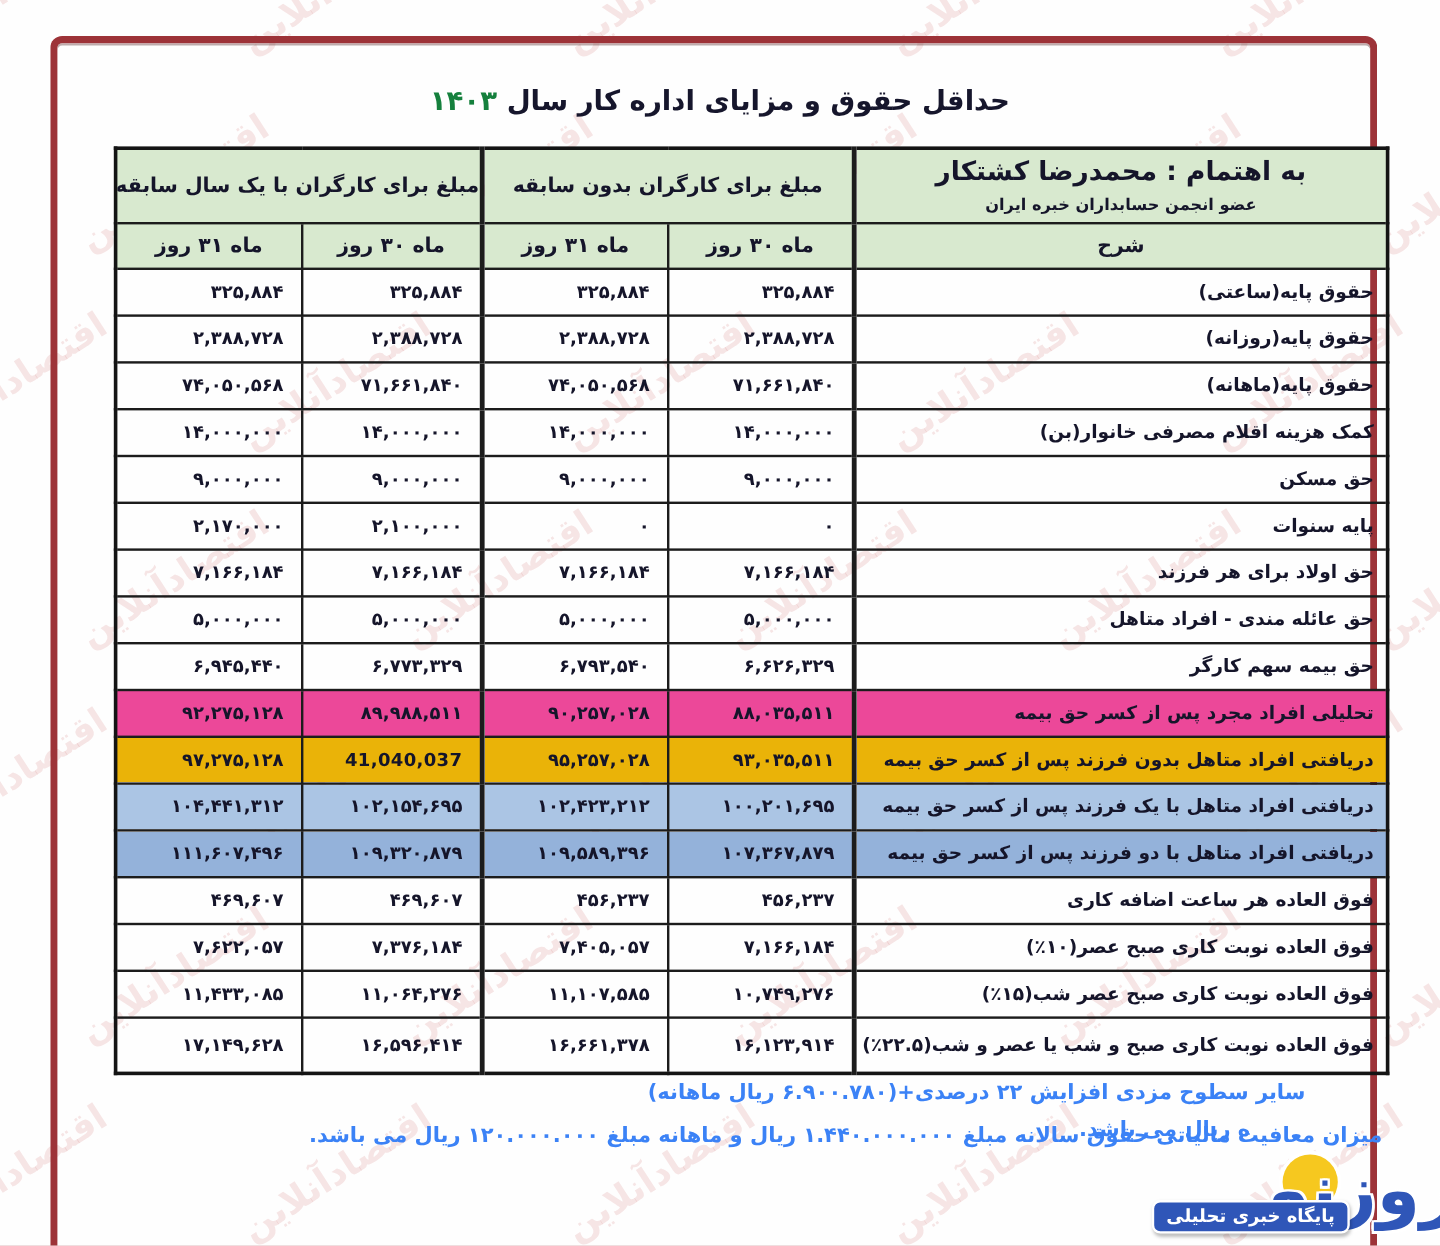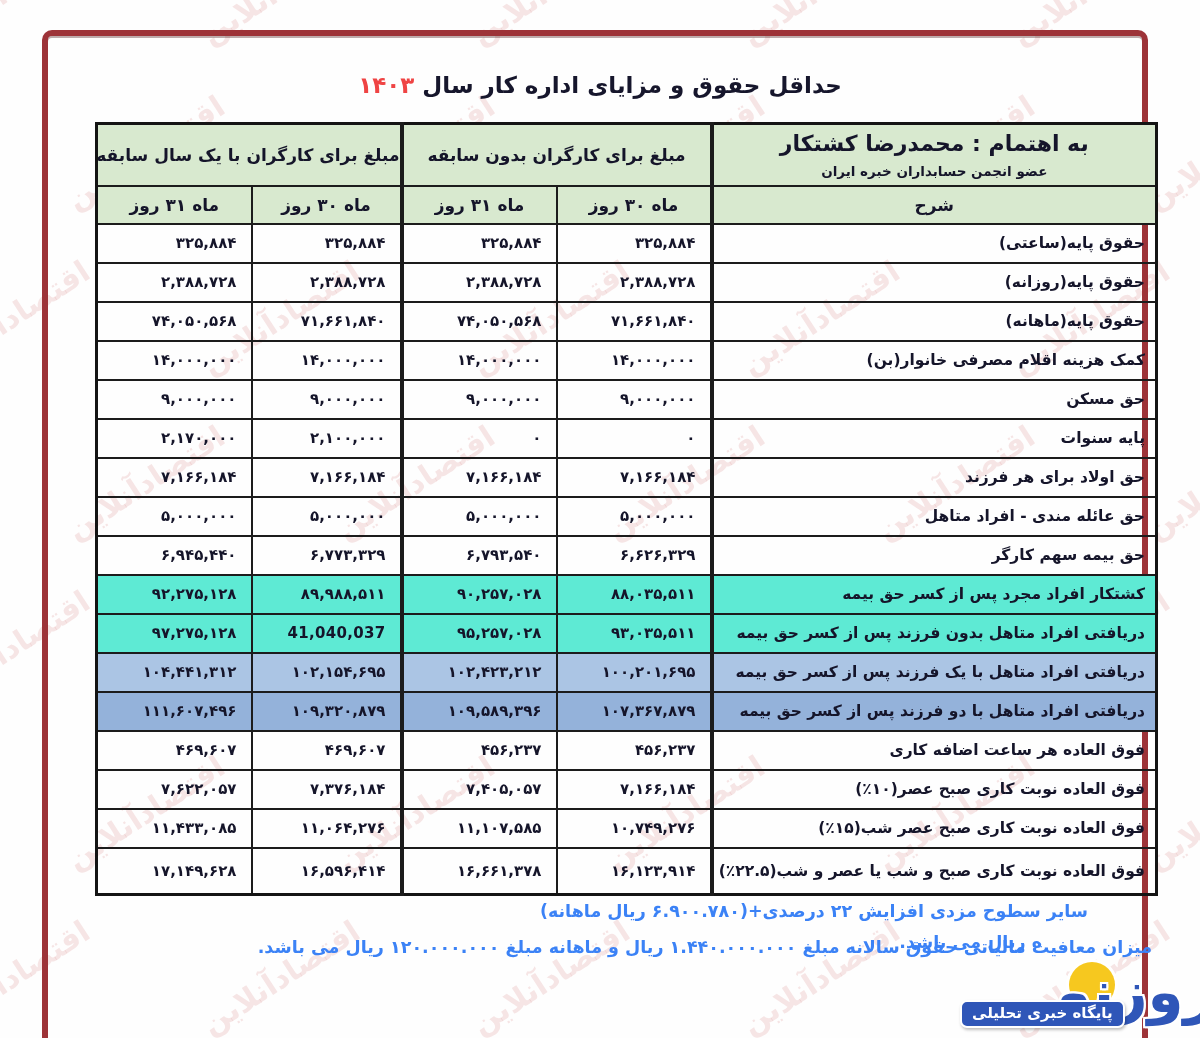--- a/index.html
+++ b/index.html
@@ -41,21 +41,21 @@
     position: absolute;
     top: 72px; left: 0;
     width: 100%;
     text-align: center;
     z-index: 2;
     font-size: 23px;
     font-weight: bold;
     color: #16162c;
     letter-spacing: 0.2px;
   }
-  .title .year { color: #ef4444; }
+  .title .year { color: #15803d; }
 
   
   table.salary {
     position: absolute;
     left: 95px; top: 122px;
     width: 1060px;
     border-collapse: collapse;
     table-layout: fixed;
     direction: rtl;
     z-index: 2;
@@ -77,22 +77,22 @@
   .sep { border-left-width: 4px; }
   tr.h1 th { height: 62px; background: #d8e9cf; font-size: 17px; text-align: center; }
   th.attrib { background: #e7e5f5; }
   .attrib .l1 { font-size: 22px; }
   .attrib .l2 { font-size: 13.5px; margin-top: 7px; }
   tr.h2 th { height: 38px; background: #d8e9cf; font-size: 17px; text-align: center; }
   tbody td { height: 39px; background: transparent; }
   tbody tr:last-child td { height: 47px; }
   td.desc { text-align: right; padding-right: 10px; font-size: 15.5px; }
   td.num  { text-align: right; padding-right: 14px; font-size: 15px; letter-spacing: 0.3px; }
-  tr.blue1 td { background: #5eead4; }
-  tr.blue2 td { background: #5eead4; }
+  tr.blue1 td { background: #ec4899; }
+  tr.blue2 td { background: #eab308; }
   tr.blue3 td { background: #abc5e4; text-align: right; }
   tr.blue4 td { background: #94b2da; }
 
   
   .fn {
     position: absolute;
     z-index: 2;
     font-weight: bold;
     color: #3b82f6;
     font-size: 17.5px;
@@ -274,21 +274,21 @@
           <td class="num">۵,۰۰۰,۰۰۰</td>
         </tr>
         <tr>
           <td class="desc sep">حق بیمه سهم کارگر</td>
           <td class="num">۶,۶۲۶,۳۲۹</td>
           <td class="num sep">۶,۷۹۳,۵۴۰</td>
           <td class="num">۶,۷۷۳,۳۲۹</td>
           <td class="num">۶,۹۴۵,۴۴۰</td>
         </tr>
         <tr class="blue1">
-          <td class="desc sep">کشتکار افراد مجرد پس از کسر حق بیمه</td>
+          <td class="desc sep">تحلیلی افراد مجرد پس از کسر حق بیمه</td>
           <td class="num">۸۸,۰۳۵,۵۱۱</td>
           <td class="num sep">۹۰,۲۵۷,۰۲۸</td>
           <td class="num">۸۹,۹۸۸,۵۱۱</td>
           <td class="num">۹۲,۲۷۵,۱۲۸</td>
         </tr>
         <tr class="blue2">
           <td class="desc sep">دریافتی افراد متاهل بدون فرزند پس از کسر حق بیمه</td>
           <td class="num">۹۳,۰۳۵,۵۱۱</td>
           <td class="num sep">۹۵,۲۵۷,۰۲۸</td>
           <td class="num">41,040,037</td>

